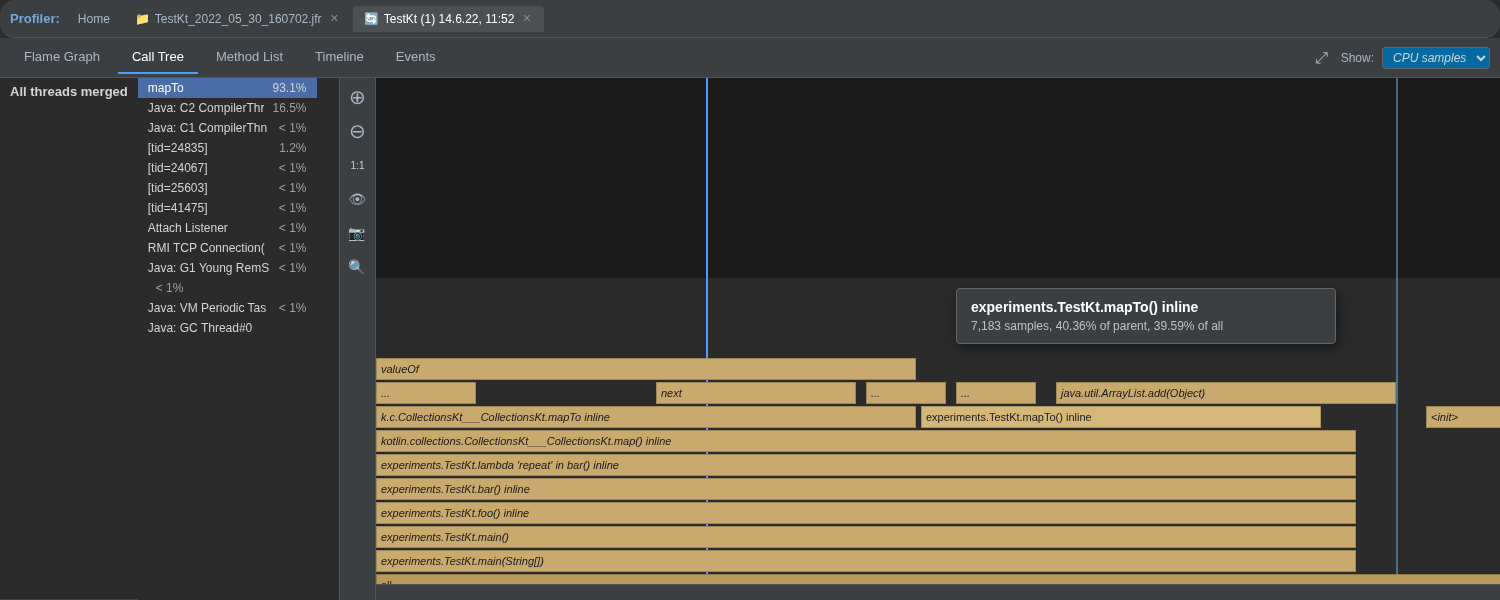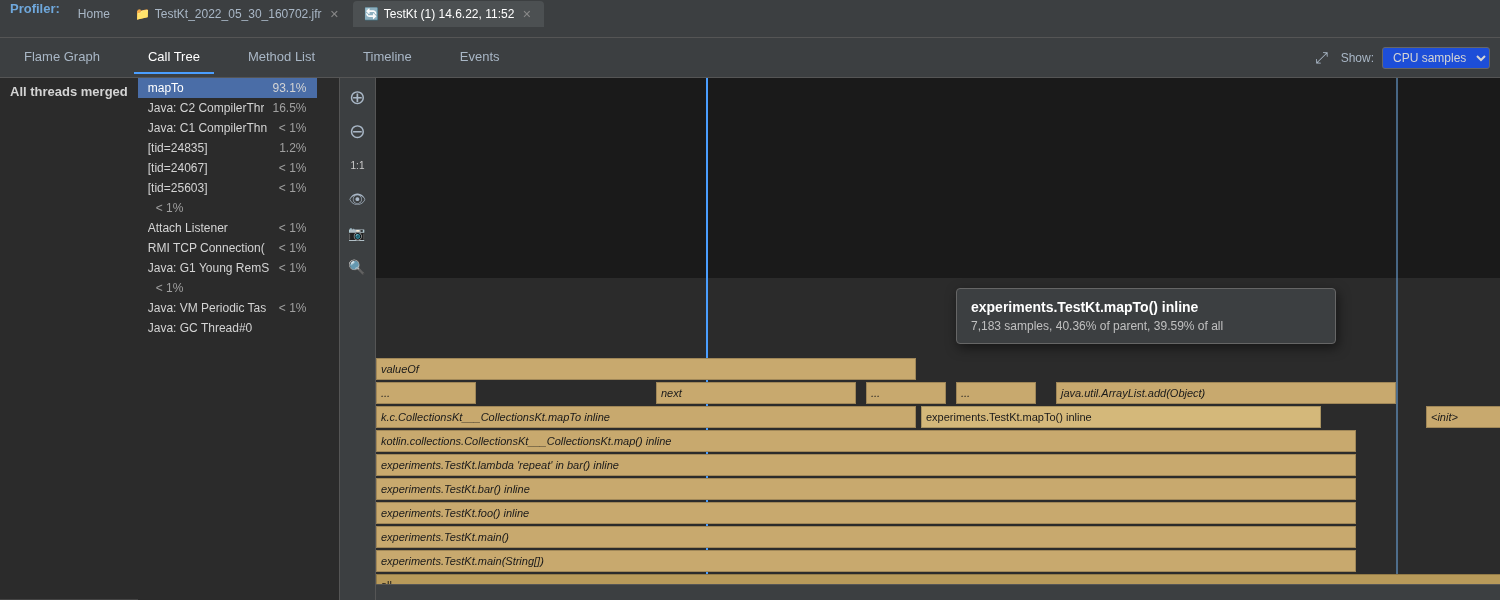--- a/index.html
+++ b/index.html
@@ -2,24 +2,25 @@
 <html><head>
   <meta charset="utf-8">
   <style>
     * { box-sizing: border-box; margin: 0; padding: 0; }
     body { font-family: -apple-system, BlinkMacSystemFont, 'Segoe UI', sans-serif; font-size: 13px; background: #2b2b2b; color: #d4d4d4; width: 1500px; height: 600px; overflow: hidden; }
 
     
     .title-bar {
       background: #3c3f41;
       display: flex;
-      align-items: flex-start;
+      align-items: center;
       padding: 1px 10px;
       height: 38px;
       border-bottom: 1px solid #555;
+      border-radius: 15px;
     }
     .title-bar-label {
       color: #6fa8dc;
       font-weight: bold;
       margin-right: 6px;
       font-size: 13px;
     }
     .tab {
       display: flex;
       align-items: center;
@@ -42,21 +43,20 @@
     }
 
     
     .toolbar {
       background: #3c3f41;
       display: flex;
       align-items: center;
       padding: 0 10px;
       height: 40px;
       border-bottom: 1px solid #555;
-      gap: 16px;
     }
     .toolbar-tab {
       padding: 8px 14px;
       color: #a9b7c6;
       cursor: pointer;
       font-size: 13px;
       border-bottom: 2px solid transparent;
       margin-right: 4px;
     }
     .toolbar-tab.active {
@@ -72,26 +72,27 @@
     }
     .toolbar-icon-btn {
       width: 22px; height: 22px;
       display: flex; align-items: center; justify-content: center;
       cursor: pointer;
       color: #a9b7c6;
       font-size: 16px;
     }
     .show-label { font-size: 12px; color: #a9b7c6; }
     .show-select {
-      background: #1d4ed8;
+      background: #0369a1;
       border: 1px solid #666;
       color: #d4d4d4;
       padding: 2px 6px;
       font-size: 12px;
       border-radius: 3px;
+      font-style: italic;
     }
 
     
     .main-content {
       display: flex;
       height: calc(600px - 78px);
     }
 
     
     .sidebar {
@@ -288,20 +289,21 @@
     </div>
         <div class="sidebar-item">
       <span class="sidebar-item-name">[tid=24067]</span>
       <span class="sidebar-item-pct">&lt; 1%</span>
     </div>
         <div class="sidebar-item">
       <span class="sidebar-item-name">[tid=25603]</span>
       <span class="sidebar-item-pct">&lt; 1%</span>
     </div>
         <div class="sidebar-item">
+      <span class="sidebar-item-name">[tid=41475]</span>
       <span class="sidebar-item-pct">&lt; 1%</span>
     </div>
         <div class="sidebar-item">
       <span class="sidebar-item-name">Attach Listener</span>
       <span class="sidebar-item-pct">&lt; 1%</span>
     </div>
         <div class="sidebar-item">
       <span class="sidebar-item-name">RMI TCP Connection(</span>
       <span class="sidebar-item-pct">&lt; 1%</span>
     </div>

